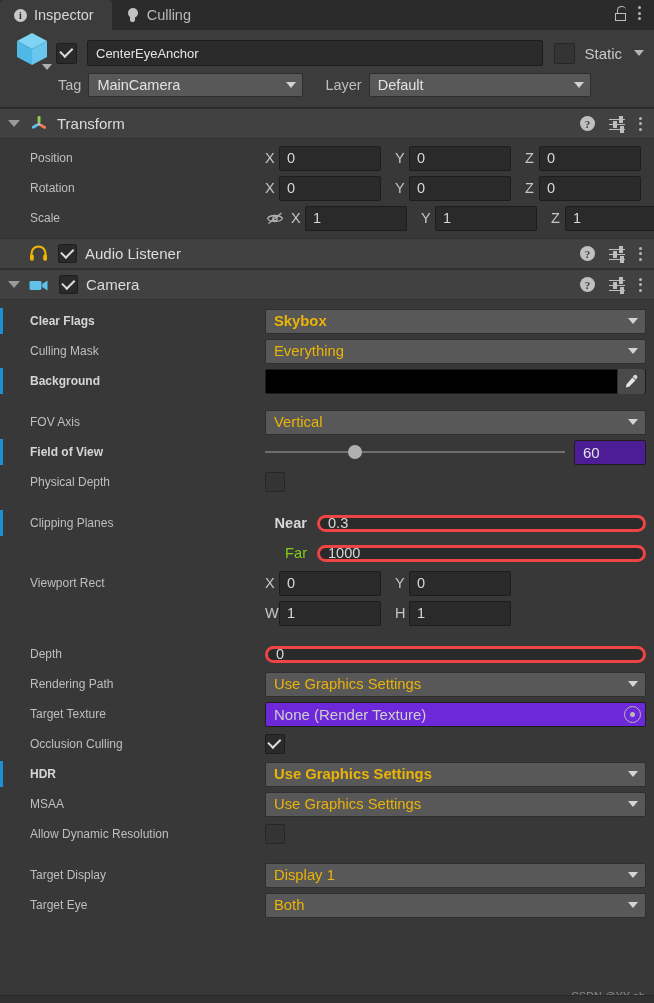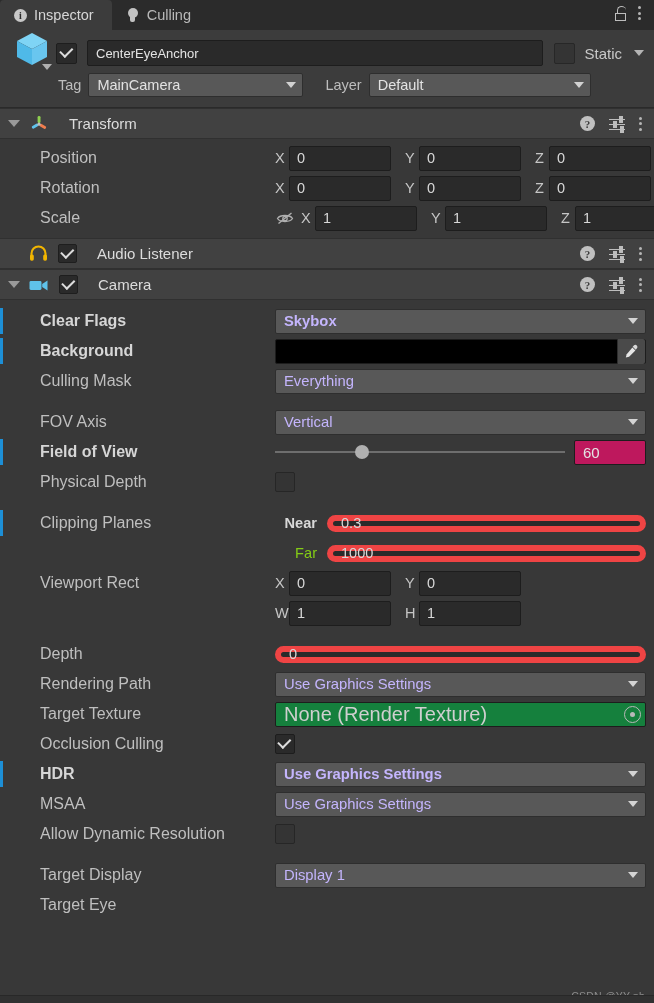--- a/index.html
+++ b/index.html
@@ -57,72 +57,72 @@
   .ddl .caret{ margin-left:auto; border-top-color:#d2d2d2;}
   .tagdd{ width:215px; margin-left:7px;gap:48px;}
   .layerdd{ width:222px; margin-left:7px;}
 
   
   .comp-hdr{ height:31px; background:#414141; border-top:1px solid #303030; border-bottom:1px solid #303030;
      display:flex; align-items:center; padding:0 11px 0 8px; gap:8px;}
   .foldout{ width:0;height:0;border-left:6px solid transparent;border-right:6px solid transparent;
      border-top:7px solid #9a9a9a; flex:0 0 auto; margin-right:1px;}
   .foldout.spacer{ border:none; width:12px; height:7px;}
-  .comp-title{ font-size:15px; color:#dcdcdc; margin-left:12px;}
+  .comp-title{ font-size:15px; color:#dcdcdc; margin-left:0;}
   .comp-right{ margin-left:auto; display:flex; align-items:center; gap:14px;}
   .icon-help{width:15px;height:15px;border-radius:50%;background:#c0c0c0;color:#3c3c3c;font-size:11px;
      font-weight:bold;display:flex;align-items:center;justify-content:center;font-family:"Liberation Serif",serif;}
   .icon-preset{width:16px;height:14px;position:relative;}
   .icon-preset i{position:absolute;left:0;height:1.8px;width:16px;background:#bdbdbd;}
   .icon-preset i:nth-child(1){top:2px;}
   .icon-preset i:nth-child(2){top:7px;}
   .icon-preset i:nth-child(3){top:12px;}
   .icon-preset b{position:absolute;width:3.5px;height:7px;background:#bdbdbd;}
   .icon-preset b:nth-of-type(1){left:10px;top:-0.5px;}
   .icon-preset b:nth-of-type(2){left:4px;top:4.5px;}
   .icon-preset b:nth-of-type(3){left:11px;top:9.5px;}
 
   
   .body-section{ background:#383838; padding:6px 0 7px 0; position:relative; }
   .prow{ display:flex; align-items:center; height:30px; padding-left:30px; padding-right:8px; position:relative;}
   .ovr{ position:absolute; left:0; top:2px; width:3px; height:26px; background:#1d8fd6;}
-  .plabel{ width:235px; flex:0 0 235px; font-size:16px; color:#bfbfbf;margin-left:10px; }
+  .plabel{ width:235px; flex:0 0 235px; font-size:12px; color:#bfbfbf; }
   .plabel.b{ font-weight:bold; color:#d6d6d6;}
   .pfield{ flex:1; display:flex; align-items:center; }
   .numbox{ height:25px; background:#2a2a2a; border:1px solid #1d1d1d; border-radius:2px;
       display:flex;align-items:center;padding:0 7px;color:#d8d8d8;font-size:14.5px;}
   .axis{ color:#c6c6c6; font-size:14.5px; width:14px; text-align:left; flex:0 0 auto;}
   .v3 { display:flex; align-items:center; gap:0; width:100%; }
   .v3 .numbox{ width:102px; margin-right:14px;}
   .eye-off{ width:20px; margin-right:6px; display:flex; align-items:center; justify-content:center;}
 
   .dd-full{ width:100%; height:25px; background:#585858; border:1px solid #2e2e2e;border-radius:2px;
-      display:flex;align-items:center;padding:0 7px 0 8px;color:#c4b5fd;font-size:14.8px;}
+      display:flex;align-items:center;padding:0 7px 0 8px;color:#eab308;font-size:14.8px;}
   .dd-full .caret{margin-left:auto;border-top-color:#d4d4d4;}
   .dd-full.b{font-weight:bold;}
   .colorfield{ width:100%; height:25px; background:#000; border:1px solid #1d1d1d;border-radius:2px;
       display:flex;align-items:center;justify-content:flex-end;}
   .pipette{ width:28px;height:25px;background:#4a4a4a;border-left:1px solid #2e2e2e;border-radius:0 2px 2px 0;
       display:flex;align-items:center;justify-content:center;}
 
   .slider{ flex:1; height:25px; display:flex; align-items:center; position:relative; margin-right:9px;}
   .slider .track{ width:100%;height:2px;background:#6e6e6e;}
   .slider .knob{ position:absolute; left:27.5%; width:14px;height:14px;border-radius:50%;background:#b0b0b0;}
-  .fovbox{ width:72px; height:25px; background:#be185d;border:1px solid #1d1d1d;border-radius:2px;
+  .fovbox{ width:72px; height:25px; background:#4c1d95;border:1px solid #1d1d1d;border-radius:2px;
       display:flex;align-items:center;padding-left:8px;color:#e4e4e4;font-size:15px;}
   .smallchk{ width:20px;height:20px;background:#343434;border:1px solid #262626;border-radius:2px;}
   .smallchk.on{background:#2a2a2a;border-color:#1d1d1d;display:flex;align-items:center;justify-content:center;}
   .smallchk.on::after{content:"";width:10px;height:6px;border-left:2.3px solid #dcdcdc;border-bottom:2.3px solid #dcdcdc;
       transform:rotate(-45deg) translate(1px,-2px);}
   .sublabel{ width:52px; flex:0 0 52px; font-size:14.6px; color:#84cc16; text-align:right; padding-right:10px;}
   .sublabel.b{font-weight:bold;color:#d8d8d8;}
-  .widebox{ flex:1; height:17px; background:#2a2a2a;border:6px solid #ef4444;border-radius:12px;
+  .widebox{ flex:1; height:17px; background:#2a2a2a;border:3px solid #ef4444;border-radius:12px;
       display:flex;align-items:center;padding:0 8px;color:#d8d8d8;font-size:14.6px;}
-  .objfield{ width:100%; height:25px;background:#15803d;border:1px solid #1d1d1d;border-radius:2px;
-      display:flex;align-items:center;padding:0 4px 0 8px;color:#cfcfcf;font-size:20px;}
+  .objfield{ width:100%; height:25px;background:#6d28d9;border:1px solid #1d1d1d;border-radius:2px;
+      display:flex;align-items:center;padding:0 4px 0 8px;color:#cfcfcf;font-size:15px;}
   .objsel{ margin-left:auto; width:17px;height:17px;border-radius:50%;border:1.6px solid #b9b9b9;
       display:flex;align-items:center;justify-content:center;}
   .objsel::after{content:"";width:5px;height:5px;border-radius:50%;background:#b9b9b9;}
   .vprect{ display:flex; align-items:center; }
   .vprect .numbox{width:102px;}
   .rowgap{ height:11px;}
   .watermark{ position:absolute; right:9px; bottom:1px; font-size:10.5px; color:#8c8c8c;
       font-family:"Liberation Sans",sans-serif; letter-spacing:.2px;}
   .bottombar{ position:absolute; left:0; bottom:0; width:100%; height:8px; background:#313131; border-top:1px solid #282828;}
 </style>
@@ -319,44 +319,44 @@
       <span class="plabel b">Clear Flags</span>
       <span class="pfield">
           <span class="dd-full b">
         <span>Skybox</span>
         <span class="caret"></span>
       </span>
         </span>
     </div>
 
     <div class="prow">
+      <span class="plabel">Culling Mask</span>
+      <span class="pfield">
+          <span class="dd-full">
+        <span>Everything</span>
+        <span class="caret"></span>
+      </span>
+        </span>
+    </div>
+
+    <div class="prow">
       <span class="ovr"></span>
       <span class="plabel b">Background</span>
       <span class="pfield">
         <span class="colorfield">
           <span class="pipette">
             <svg width="15" height="15" viewBox="0 0 15 15">
               <path d="M9.8 1.6 a2.1 2.1 0 0 1 3 3 l-1.1 1.1 -3-3 z" fill="#d8d8d8"></path>
               <path d="M8.4 3.4 l3 3 -6.3 6.3 -3.3 0.9 0.9 -3.3 z" fill="#e6e6e6"></path>
             </svg>
           </span>
         </span>
       </span>
     </div>
 
-    <div class="prow">
-      <span class="plabel">Culling Mask</span>
-      <span class="pfield">
-          <span class="dd-full">
-        <span>Everything</span>
-        <span class="caret"></span>
-      </span>
-        </span>
-    </div>
-
     <div class="rowgap"></div>
 
 
     <div class="prow">
       <span class="plabel">FOV Axis</span>
       <span class="pfield">
           <span class="dd-full">
         <span>Vertical</span>
         <span class="caret"></span>
       </span>
@@ -490,18 +490,24 @@
       <span class="pfield">
           <span class="dd-full">
         <span>Display 1</span>
         <span class="caret"></span>
       </span>
         </span>
     </div>
 
     <div class="prow">
       <span class="plabel">Target Eye</span>
+      <span class="pfield">
+          <span class="dd-full">
+        <span>Both</span>
+        <span class="caret"></span>
+      </span>
+        </span>
     </div>
   </div>
 
   <span class="watermark">CSDN @YY-nb</span>
   <div class="bottombar"></div>
 </div>
 
 </body></html>

